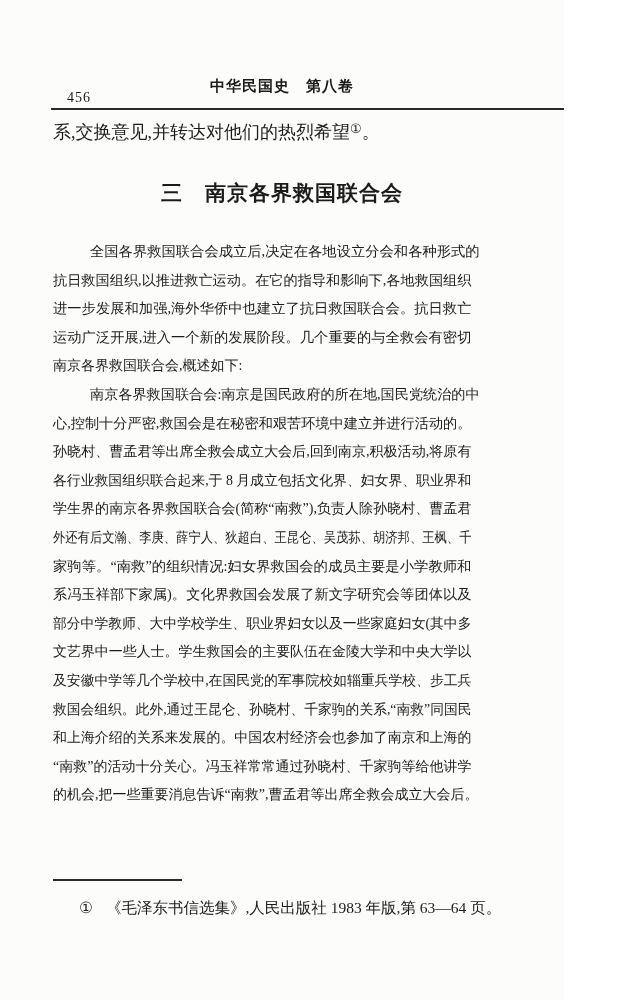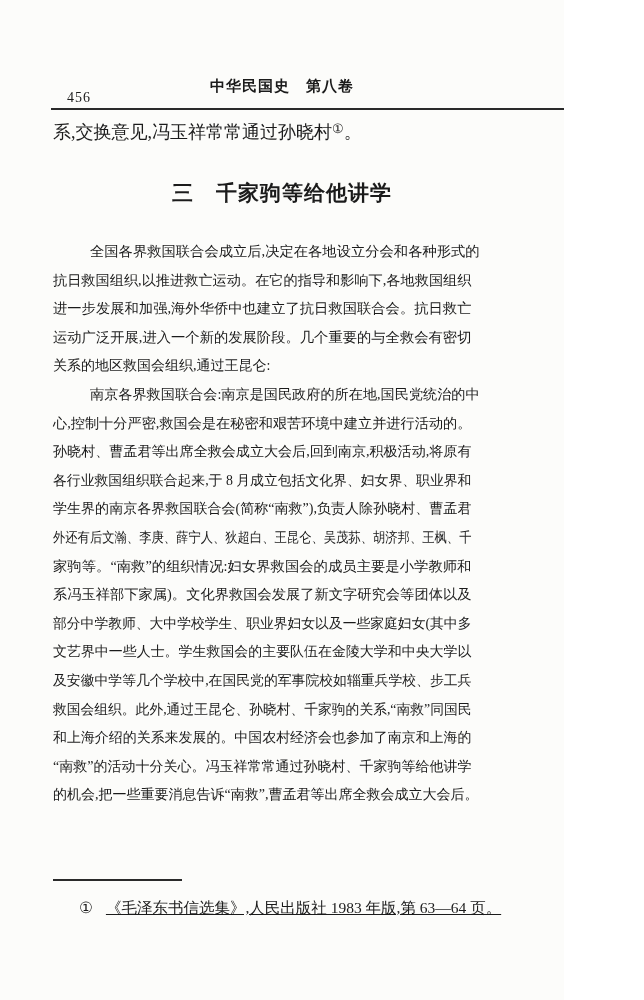--- a/index.html
+++ b/index.html
@@ -98,47 +98,47 @@
     background: #2a2a2a;
   }
   .footnote {
     position: absolute;
     left: 79px;
     top: 897px;
     font-size: 15.5px;
     line-height: 21px;
     white-space: nowrap;
   }
-  .footnote-text { margin-left: 13px; text-decoration: underline; }
+  .footnote-text { margin-left: 13px; }
 </style>
 </head>
 <body>
 
 <div class="page">
 
   <div class="header-pagenum">456</div>
 
   <div class="header-title">中华民国史　第八卷</div>
 
   <div class="header-rule"></div>
 
   <div class="intro-line">
-    <span>系,交换意见,冯玉祥常常通过孙晓村</span><sup>①</sup><span>。</span>
+    <span>系,交换意见,并转达对他们的热烈希望</span><sup>①</sup><span>。</span>
   </div>
 
   <div class="section-heading">
-    <span class="section-number">三</span><span>千家驹等给他讲学</span>
+    <span class="section-number">三</span><span>南京各界救国联合会</span>
   </div>
 
   <div class="body-text">
       <div class="bodyline indent"><span class="line-inner" style="transform: scaleX(1.02141);">全国各界救国联合会成立后,决定在各地设立分会和各种形式的</span></div>
       <div class="bodyline"><span class="line-inner" style="transform: scaleX(1.01318);">抗日救国组织,以推进救亡运动。在它的指导和影响下,各地救国组织</span></div>
       <div class="bodyline"><span class="line-inner" style="transform: scaleX(1.02184);">进一步发展和加强,海外华侨中也建立了抗日救国联合会。抗日救亡</span></div>
       <div class="bodyline"><span class="line-inner" style="transform: scaleX(1.02184);">运动广泛开展,进入一个新的发展阶段。几个重要的与全救会有密切</span></div>
-      <div class="bodyline para-last"><span class="line-inner">关系的地区救国会组织,通过王昆仑:</span></div>
+      <div class="bodyline para-last"><span class="line-inner">南京各界救国联合会,概述如下:</span></div>
       <div class="bodyline indent"><span class="line-inner" style="transform: scaleX(1.01107);">南京各界救国联合会:南京是国民政府的所在地,国民党统治的中</span></div>
       <div class="bodyline"><span class="line-inner" style="transform: scaleX(1.01318);">心,控制十分严密,救国会是在秘密和艰苦环境中建立并进行活动的。</span></div>
       <div class="bodyline"><span class="line-inner" style="transform: scaleX(1.00467);">孙晓村、曹孟君等出席全救会成立大会后,回到南京,积极活动,将原有</span></div>
       <div class="bodyline"><span class="line-inner" style="transform: scaleX(0.988062);">各行业救国组织联合起来,于 8 月成立包括文化界、妇女界、职业界和</span></div>
       <div class="bodyline"><span class="line-inner" style="transform: scaleX(1.00285);">学生界的南京各界救国联合会(简称“南救”),负责人除孙晓村、曹孟君</span></div>
       <div class="bodyline"><span class="line-inner" style="transform: scaleX(0.879085);">外还有后文瀚、李庚、薛宁人、狄超白、王昆仑、吴茂荪、胡济邦、王枫、千</span></div>
       <div class="bodyline"><span class="line-inner" style="transform: scaleX(1.02479);">家驹等。“南救”的组织情况:妇女界救国会的成员主要是小学教师和</span></div>
       <div class="bodyline"><span class="line-inner" style="transform: scaleX(1.01894);">系冯玉祥部下家属)。文化界救国会发展了新文字研究会等团体以及</span></div>
       <div class="bodyline"><span class="line-inner" style="transform: scaleX(0.985348);">部分中学教师、大中学校学生、职业界妇女以及一些家庭妇女(其中多</span></div>
       <div class="bodyline"><span class="line-inner" style="transform: scaleX(0.996296);">文艺界中一些人士。学生救国会的主要队伍在金陵大学和中央大学以</span></div>

